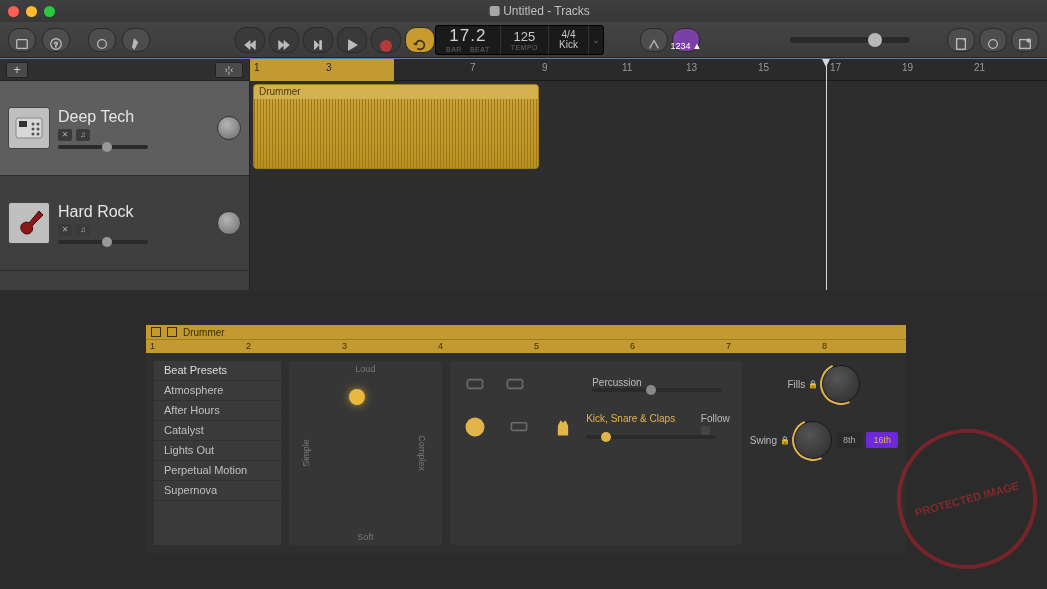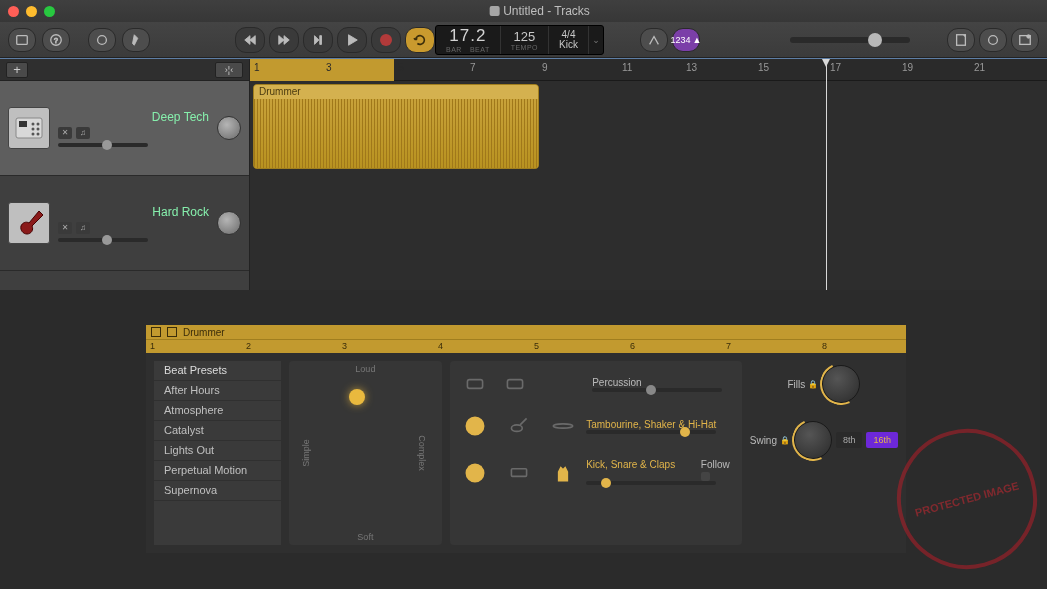--- a/index.html
+++ b/index.html
@@ -8,21 +8,21 @@
 
 .titlebar { height:22px; background:linear-gradient(#3f3f3f,#373737); display:flex; align-items:center; position:relative; }
 .traffic-lights { display:flex; gap:7px; padding-left:8px; }
 .tl { width:11px; height:11px; border-radius:50%; }
 .tl.r{background:#ff5f57}.tl.y{background:#febc2e}.tl.g{background:#28c840}
 .doc-title { position:absolute; left:50%; transform:translateX(-50%); color:#bfbfbf; font-size:12px; display:flex; align-items:center; gap:4px;padding-left:32px;}
 .doc-icon{width:10px;height:10px;background:#a6a6a6;border-radius:2px;}
 
 
 .toolbar { height:36px; background:linear-gradient(#444,#3b3b3b); border-bottom:1px solid #222; display:flex; align-items:center; padding:0 8px; gap:6px; position:relative;}
-.tbtn { width:28px; height:24px; background:#4d4d4d; border:1px solid #2a2a2a; border-radius:11px; display:flex; align-items:center; justify-content:center; color:#bbb; font-size:12px;}
+.tbtn { width:28px; height:24px; background:#4d4d4d; border:1px solid #2a2a2a; border-radius:11px; display:flex; align-items:flex-end; justify-content:center; color:#bbb; font-size:12px;}
 .tbtn svg{width:14px;height:14px;fill:#bbb;stroke:#bbb}
 .transport { position:absolute; left:235px; display:flex; gap:4px; align-items:center; }
 .transport .tbtn{background:#3a3a3a;width:30px;height:26px;}
 .cycle{background:#c99a2e!important;}
 .record-dot{width:12px;height:12px;background:#b23a3a;border-radius:50%;}
 .lcd { position:absolute; left:435px; display:flex; height:30px; background:#1a1a1a; border:1px solid #000; border-radius:3px; overflow:hidden; align-items:stretch;}
 .lcd-seg{display:flex;flex-direction:column;align-items:center;justify-content:center;padding:0 10px;border-right:1px solid #333;}
 .lcd-big{color:#d3d3d3;font-size:17px;font-weight:300;letter-spacing:1px;}
 .lcd-lbl{color:#666;font-size:7px;letter-spacing:0.5px;}
 .lcd-mid{color:#c8c8c8;font-size:13px;}
@@ -36,21 +36,21 @@
 
 
 .workspace{display:flex;height:232px;border-top:1px solid #5e7ea5;}
 .trackheads{width:250px;background:#3f3f3f;border-right:1px solid #222;}
 .th-top{height:22px;background:#2f2f2f;display:flex;align-items:center;justify-content:space-between;padding:0 6px;border-bottom:1px solid #222;}
 .addbtn{width:22px;height:16px;background:#4a4a4a;border:1px solid #222;border-radius:2px;color:#ccc;display:flex;align-items:center;justify-content:center;font-size:13px;}
 .track{height:95px;display:flex;align-items:center;padding:6px 8px;gap:8px;border-bottom:1px solid #2a2a2a;}
 .track.sel{background:#5e5e5e;}
 .track .thumb{width:42px;height:42px;background:#bfbfbf;border:1px solid #444;border-radius:3px;display:flex;align-items:center;justify-content:center;}
 .track .info{flex:1;}
-.track .name{color:#86efac;font-size:12px;margin-bottom:3px;text-align:right;}
+.track .name{color:#e5e5e5;font-size:16px;margin-bottom:3px;}
 .track .subicons{display:flex;gap:4px;margin-bottom:4px;}
 .track .si{width:14px;height:12px;background:#3a3a3a;border-radius:2px;color:#aaa;font-size:8px;display:flex;align-items:center;justify-content:center;}
 .track .vol{width:90px;height:4px;background:#2a2a2a;border-radius:2px;position:relative;}
 .track .vol .vt{position:absolute;width:10px;height:10px;background:#999;border-radius:50%;top:-3px;}
 .pan{width:24px;height:24px;border-radius:50%;background:radial-gradient(circle at 40% 35%,#b5b5b5,#6a6a6a);border:1px solid #333;}
 
 
 .arrange{flex:1;background:#2d2d2d;position:relative;overflow:hidden;}
 .ruler{height:22px;background:#2a2a2a;border-bottom:1px solid #1a1a1a;position:relative;color:#999;font-size:10px;}
 .ruler .tick{position:absolute;top:3px;}
@@ -313,22 +313,22 @@
       <span class="t" style="left: 196px;">3</span>
       <span class="t" style="left: 292px;">4</span>
       <span class="t" style="left: 388px;">5</span>
       <span class="t" style="left: 484px;">6</span>
       <span class="t" style="left: 580px;">7</span>
       <span class="t" style="left: 676px;">8</span>
     </div>
   <div class="dp-body">
     <div class="presets" id="presets">
         <div class="pitem">Beat Presets</div>
+        <div class="pitem">Atmosphere</div>
         <div class="pitem">After Hours</div>
-        <div class="pitem">Atmosphere</div>
         <div class="pitem">Catalyst</div>
         <div class="pitem">Lights Out</div>
         <div class="pitem">Perpetual Motion</div>
         <div class="pitem">Supernova</div>
       </div>
     <div class="xy-pad">
       <span class="xy-lbl" style="top:3px;left:50%;transform:translateX(-50%);">Loud</span>
       <span class="xy-lbl" style="bottom:3px;left:50%;transform:translateX(-50%);">Soft</span>
       <span class="xy-lbl" style="left:3px;top:50%;transform:translateY(-50%) rotate(-90deg);">Simple</span>
       <span class="xy-lbl" style="right:3px;top:50%;transform:translateY(-50%) rotate(90deg);">Complex</span>
@@ -345,46 +345,20 @@
           <div class="ki">
               <svg viewBox="0 0 24 24">
                 <rect x="5" y="8" width="14" height="8" rx="2"></rect>
               </svg>
             </div>
         </div>
         <div style="flex:1;">
           <div class="kit-lbl">Percussion</div>
           <div class="kit-slider">
               <div class="kt grey" id="perc-thumb" style="left: 54px;"></div>
-            </div>
-        </div>
-      </div>
-      <div class="kit-row">
-        <div class="kit-icons">
-          <div class="ki gold">
-              <svg viewBox="0 0 24 24">
-                <circle cx="12" cy="12" r="8"></circle>
-              </svg>
-            </div>
-          <div class="ki">
-              <svg viewBox="0 0 24 24">
-                <ellipse cx="10" cy="14" rx="5" ry="3"></ellipse>
-                <line x1="13" y1="11" x2="19" y2="5"></line>
-              </svg>
-            </div>
-          <div class="ki">
-              <svg viewBox="0 0 24 24">
-                <ellipse cx="12" cy="12" rx="9" ry="2"></ellipse>
-              </svg>
-            </div>
-        </div>
-        <div style="flex:1;">
-          <div class="kit-lbl gold">Tambourine, Shaker &amp; Hi-Hat</div>
-          <div class="kit-slider">
-              <div class="kt gold" id="tamb-thumb" style="left: 93.6px;"></div>
             </div>
         </div>
       </div>
       <div class="kit-row">
         <div class="kit-icons">
           <div class="ki gold">
               <svg viewBox="0 0 24 24">
                 <circle cx="12" cy="13" r="8"></circle>
                 <line x1="6" y1="7" x2="18" y2="7"></line>
               </svg>

